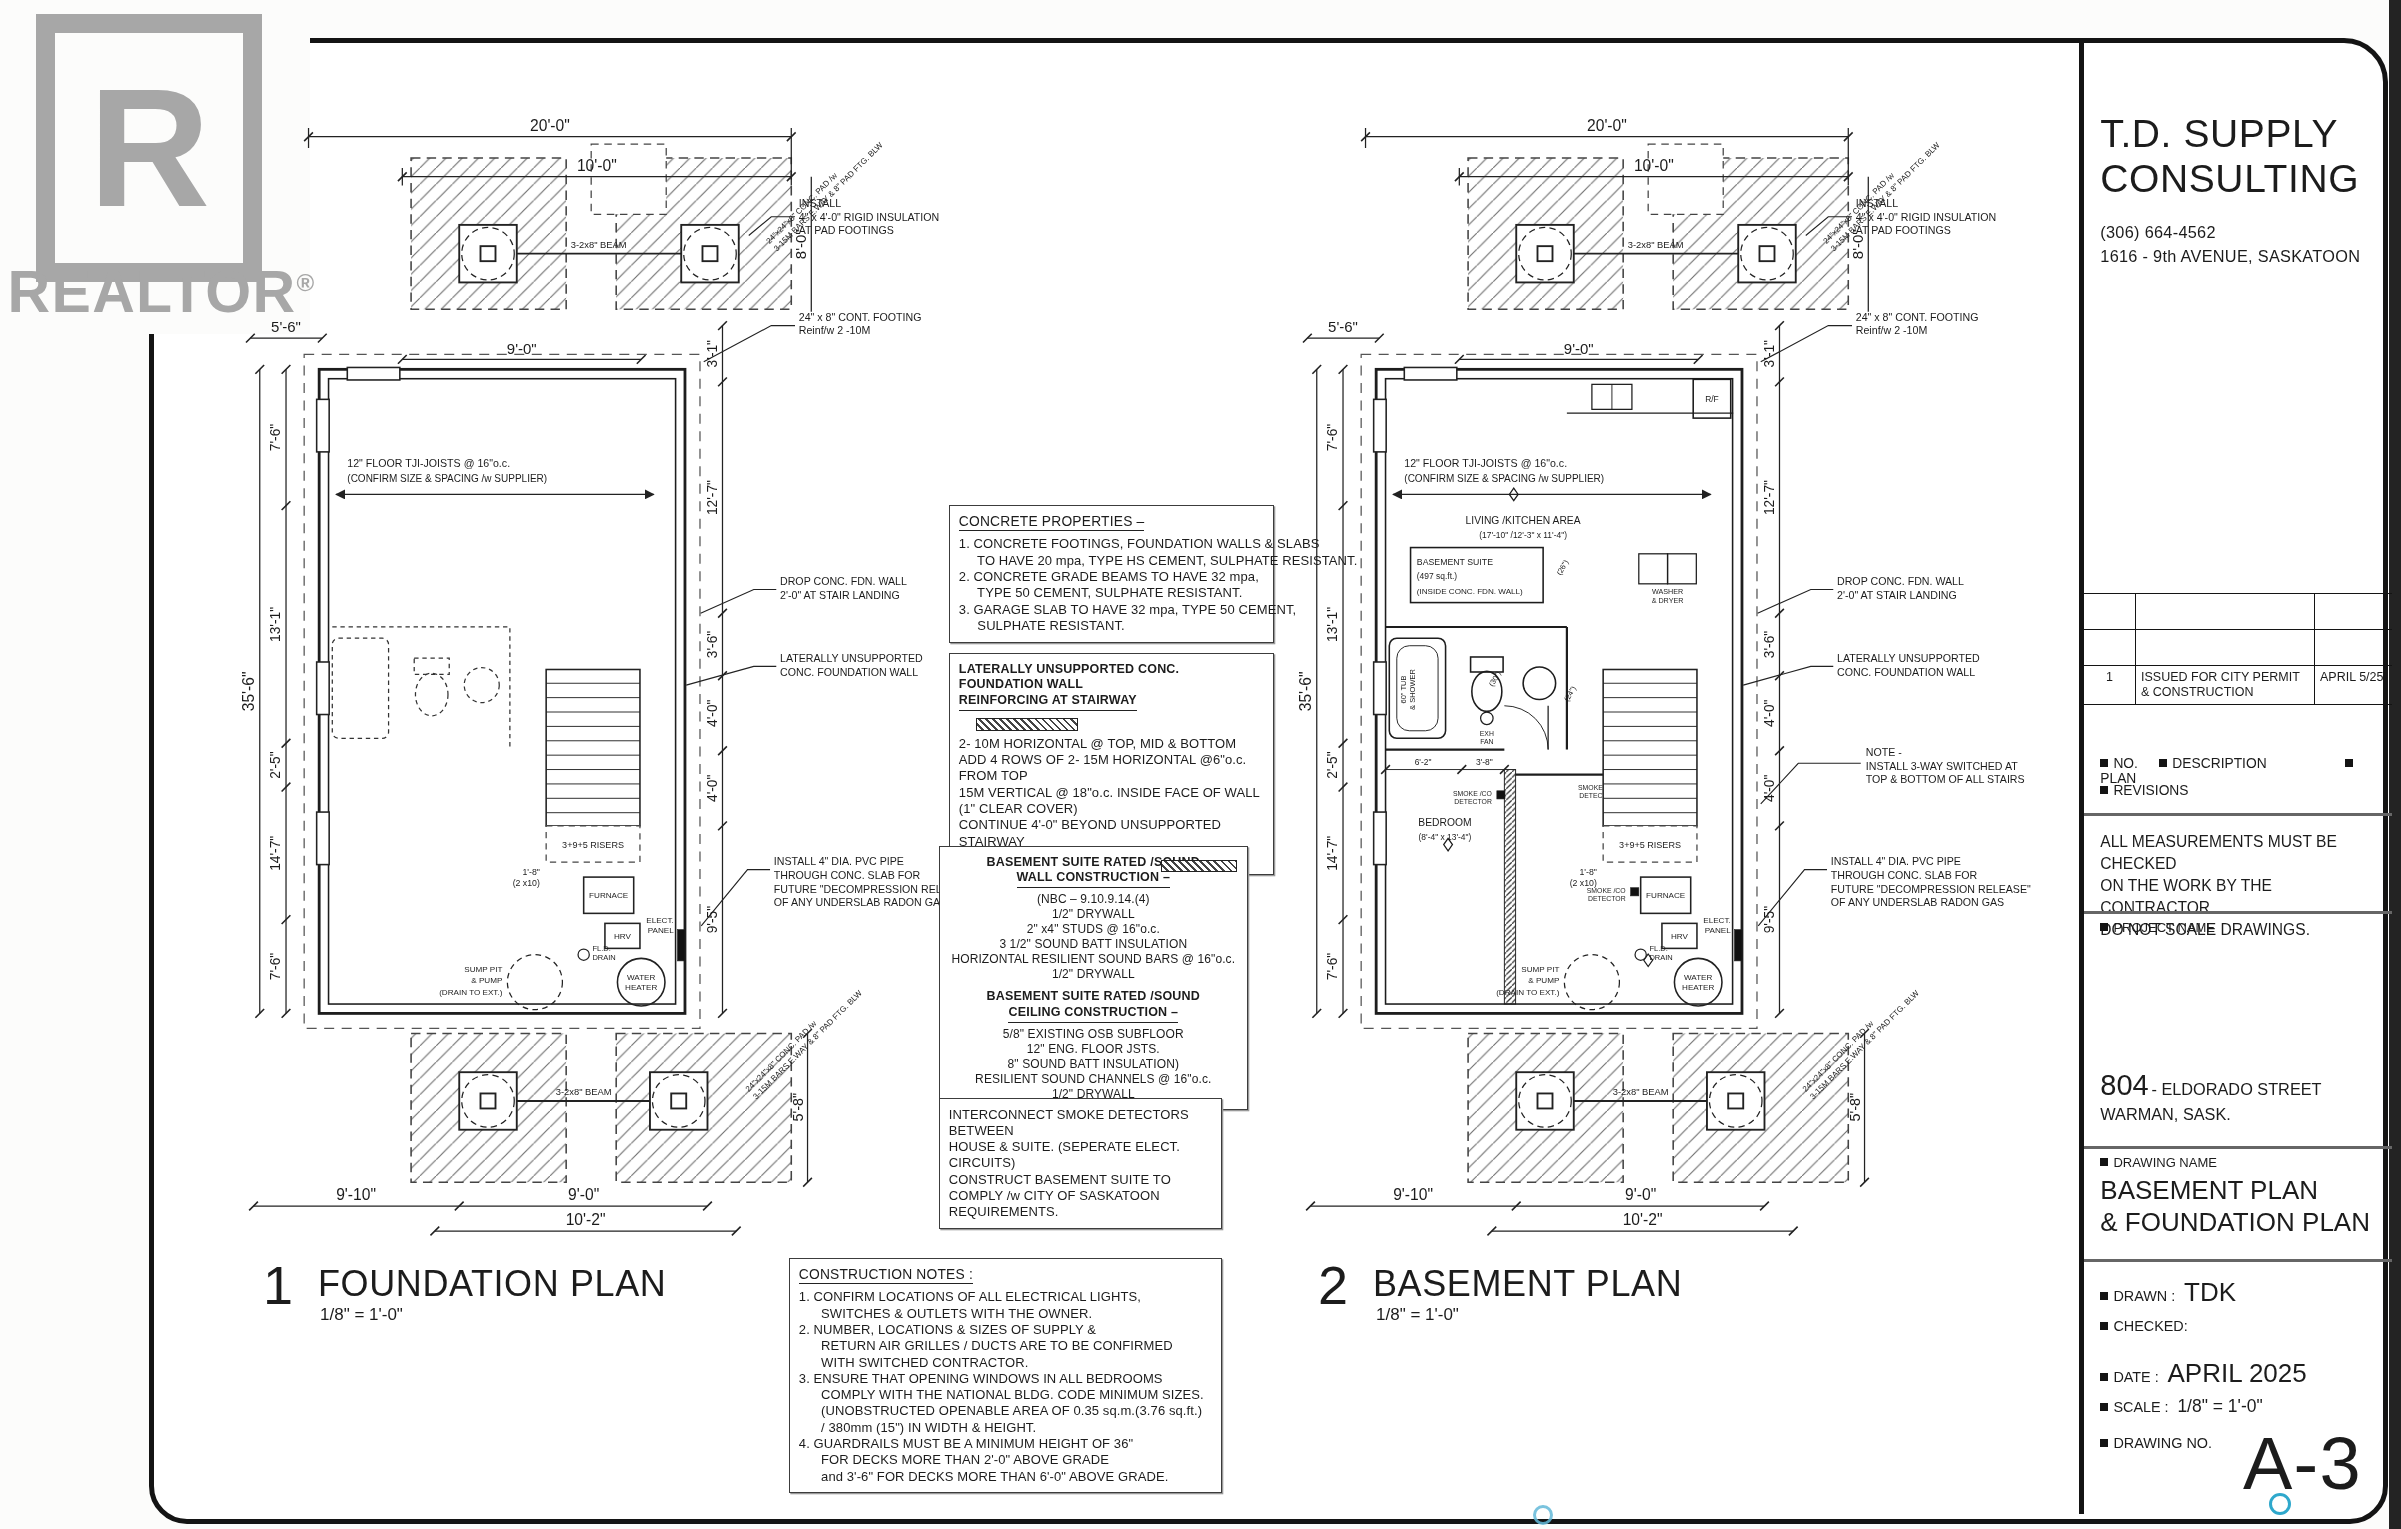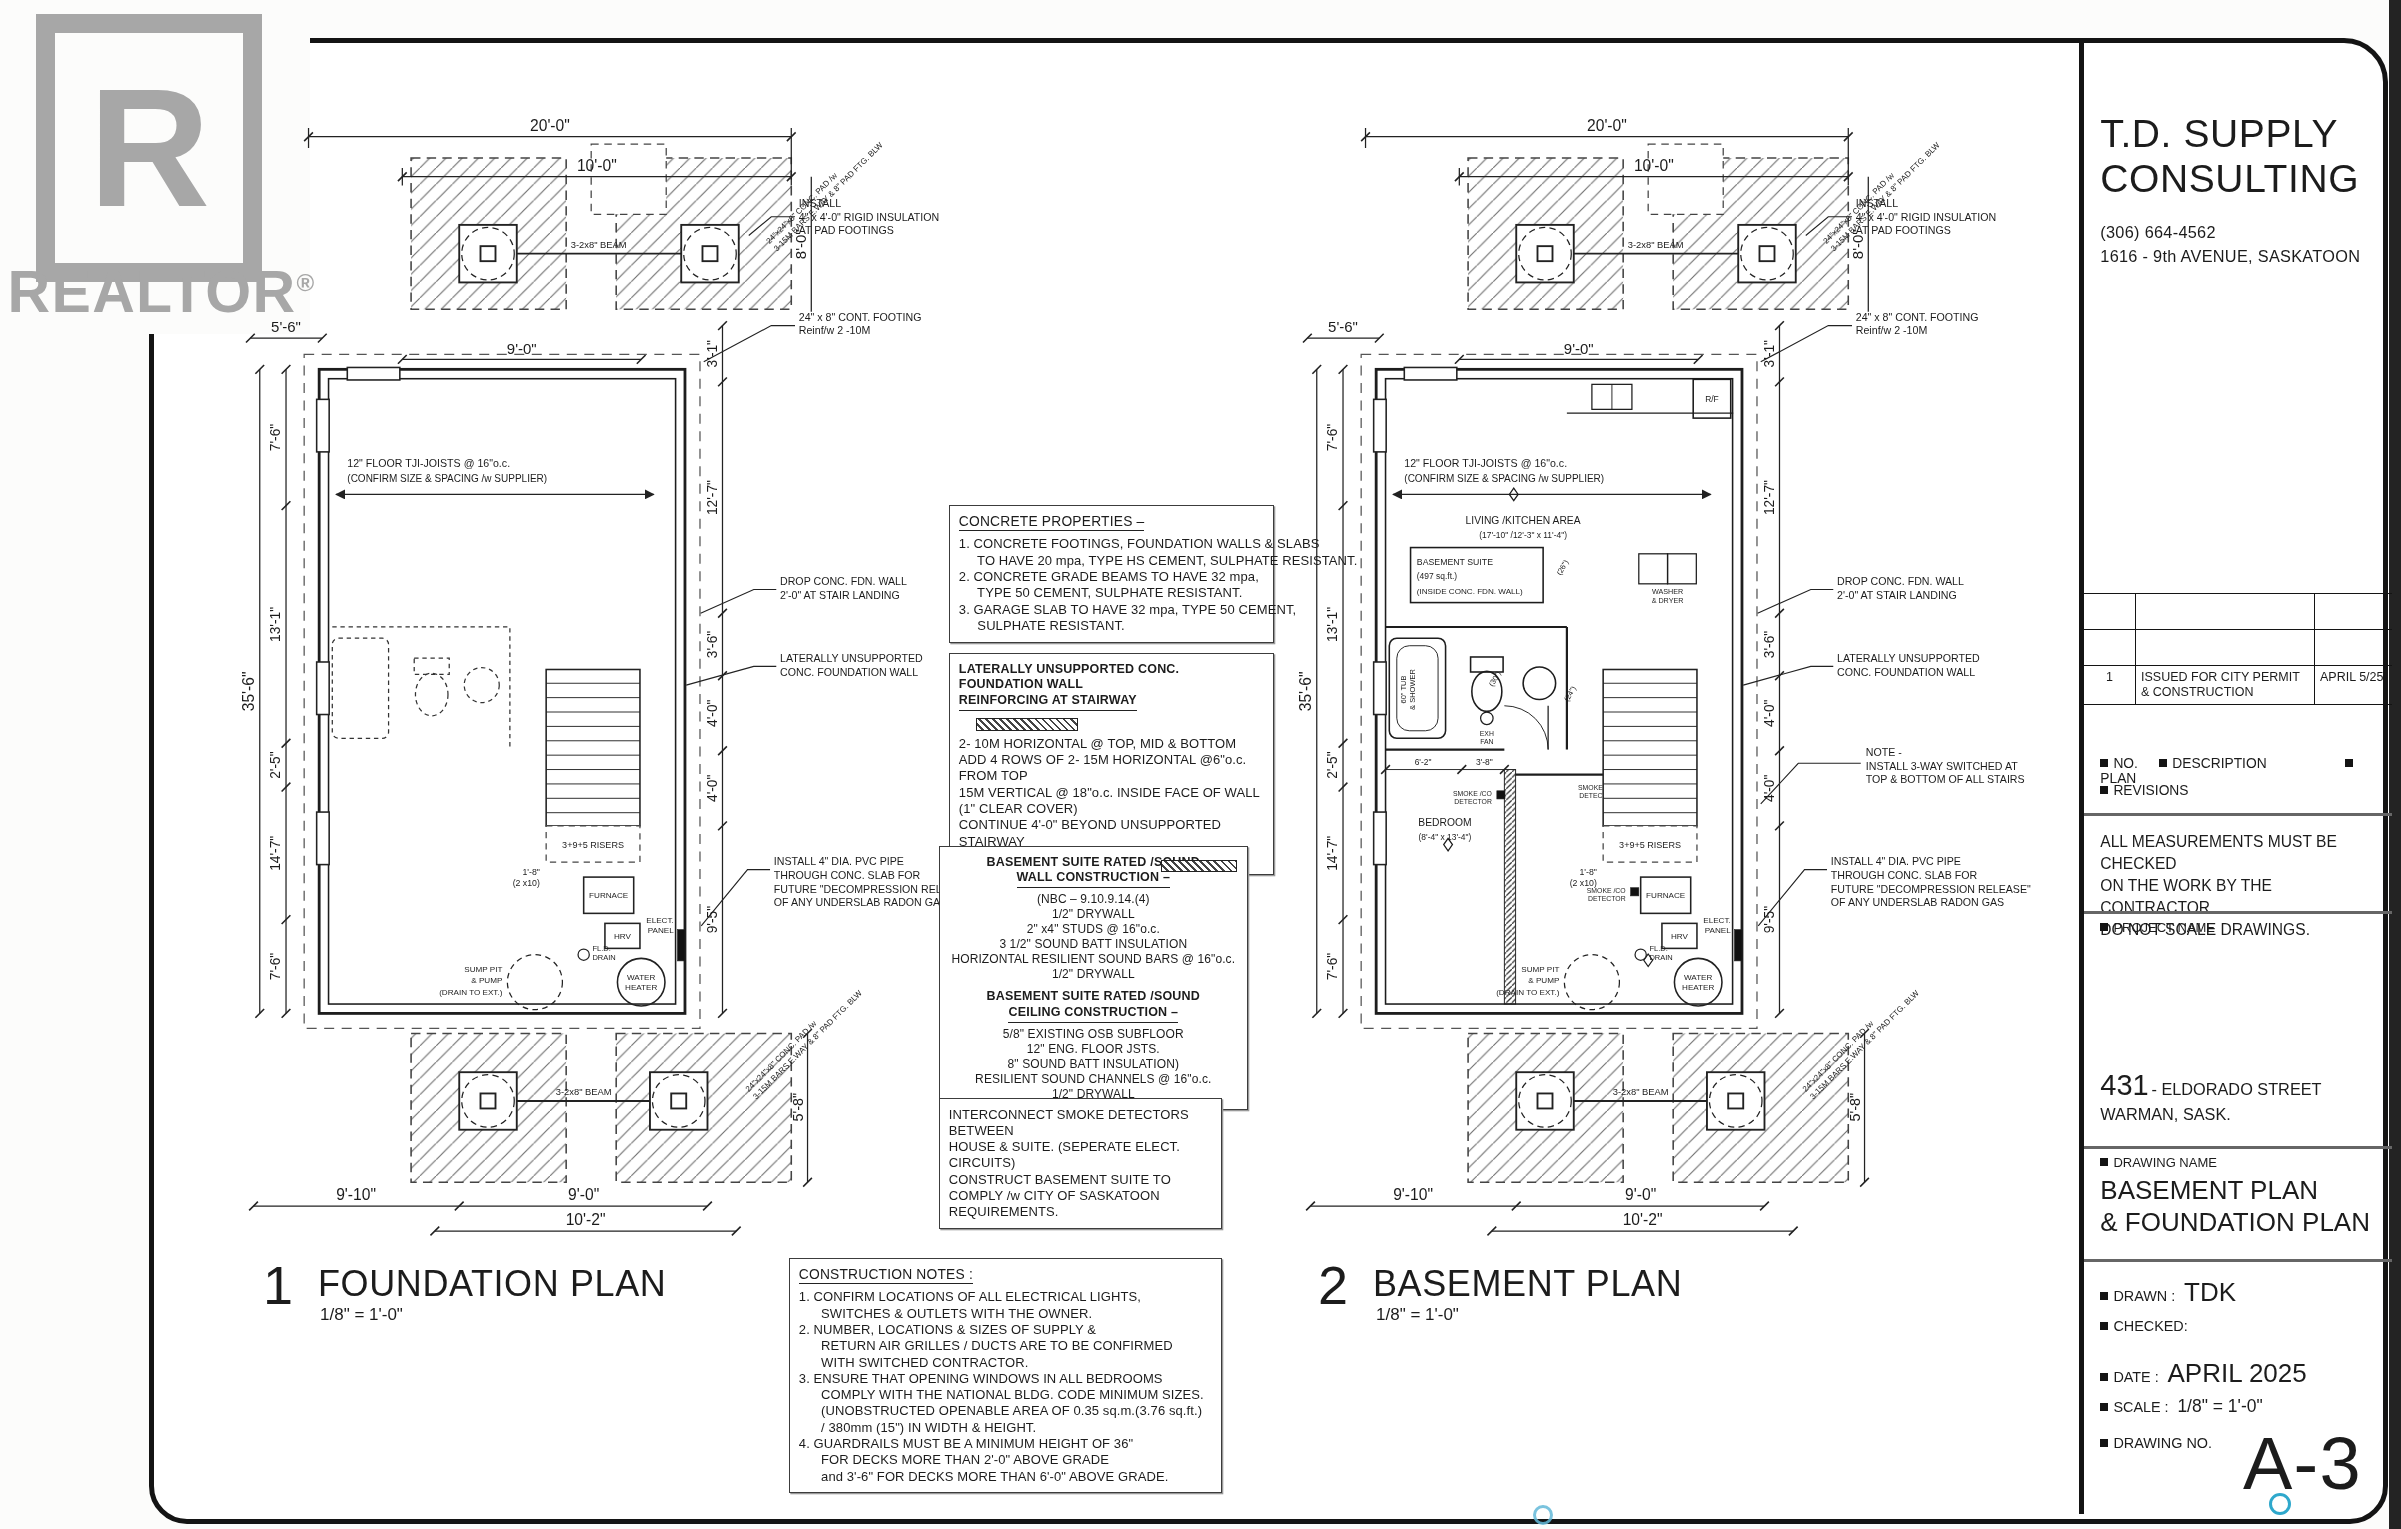--- a/index.html
+++ b/index.html
@@ -664,21 +664,21 @@
     <div>ALL MEASUREMENTS MUST BE CHECKED</div>
     <div>ON THE WORK BY THE CONTRACTOR.</div>
     <div>DO NOT SCALE DRAWINGS.</div>
   </div>
   <div class="hline-gray" style="top:873px"></div>
 
   <div class="tb" style="top:882px;font-size:13px">
     <span class="sq"></span><span>PROJECT NAME</span>
   </div>
   <div class="tb" style="top:1031px">
-    <span style="font-size:29px">431</span>
+    <span style="font-size:29px">804</span>
     <span style="font-size:16.3px">- ELDORADO STREET</span>
     <div style="font-size:16.3px;margin-top:2.5px">WARMAN, SASK.</div>
   </div>
   <div class="hline-gray" style="top:1108px"></div>
 
   <div class="tb" style="top:1117px;font-size:13px">
     <span class="sq"></span><span>DRAWING NAME</span>
   </div>
   <div class="tb tb-big" style="top:1137px">
     <div>BASEMENT PLAN</div>

